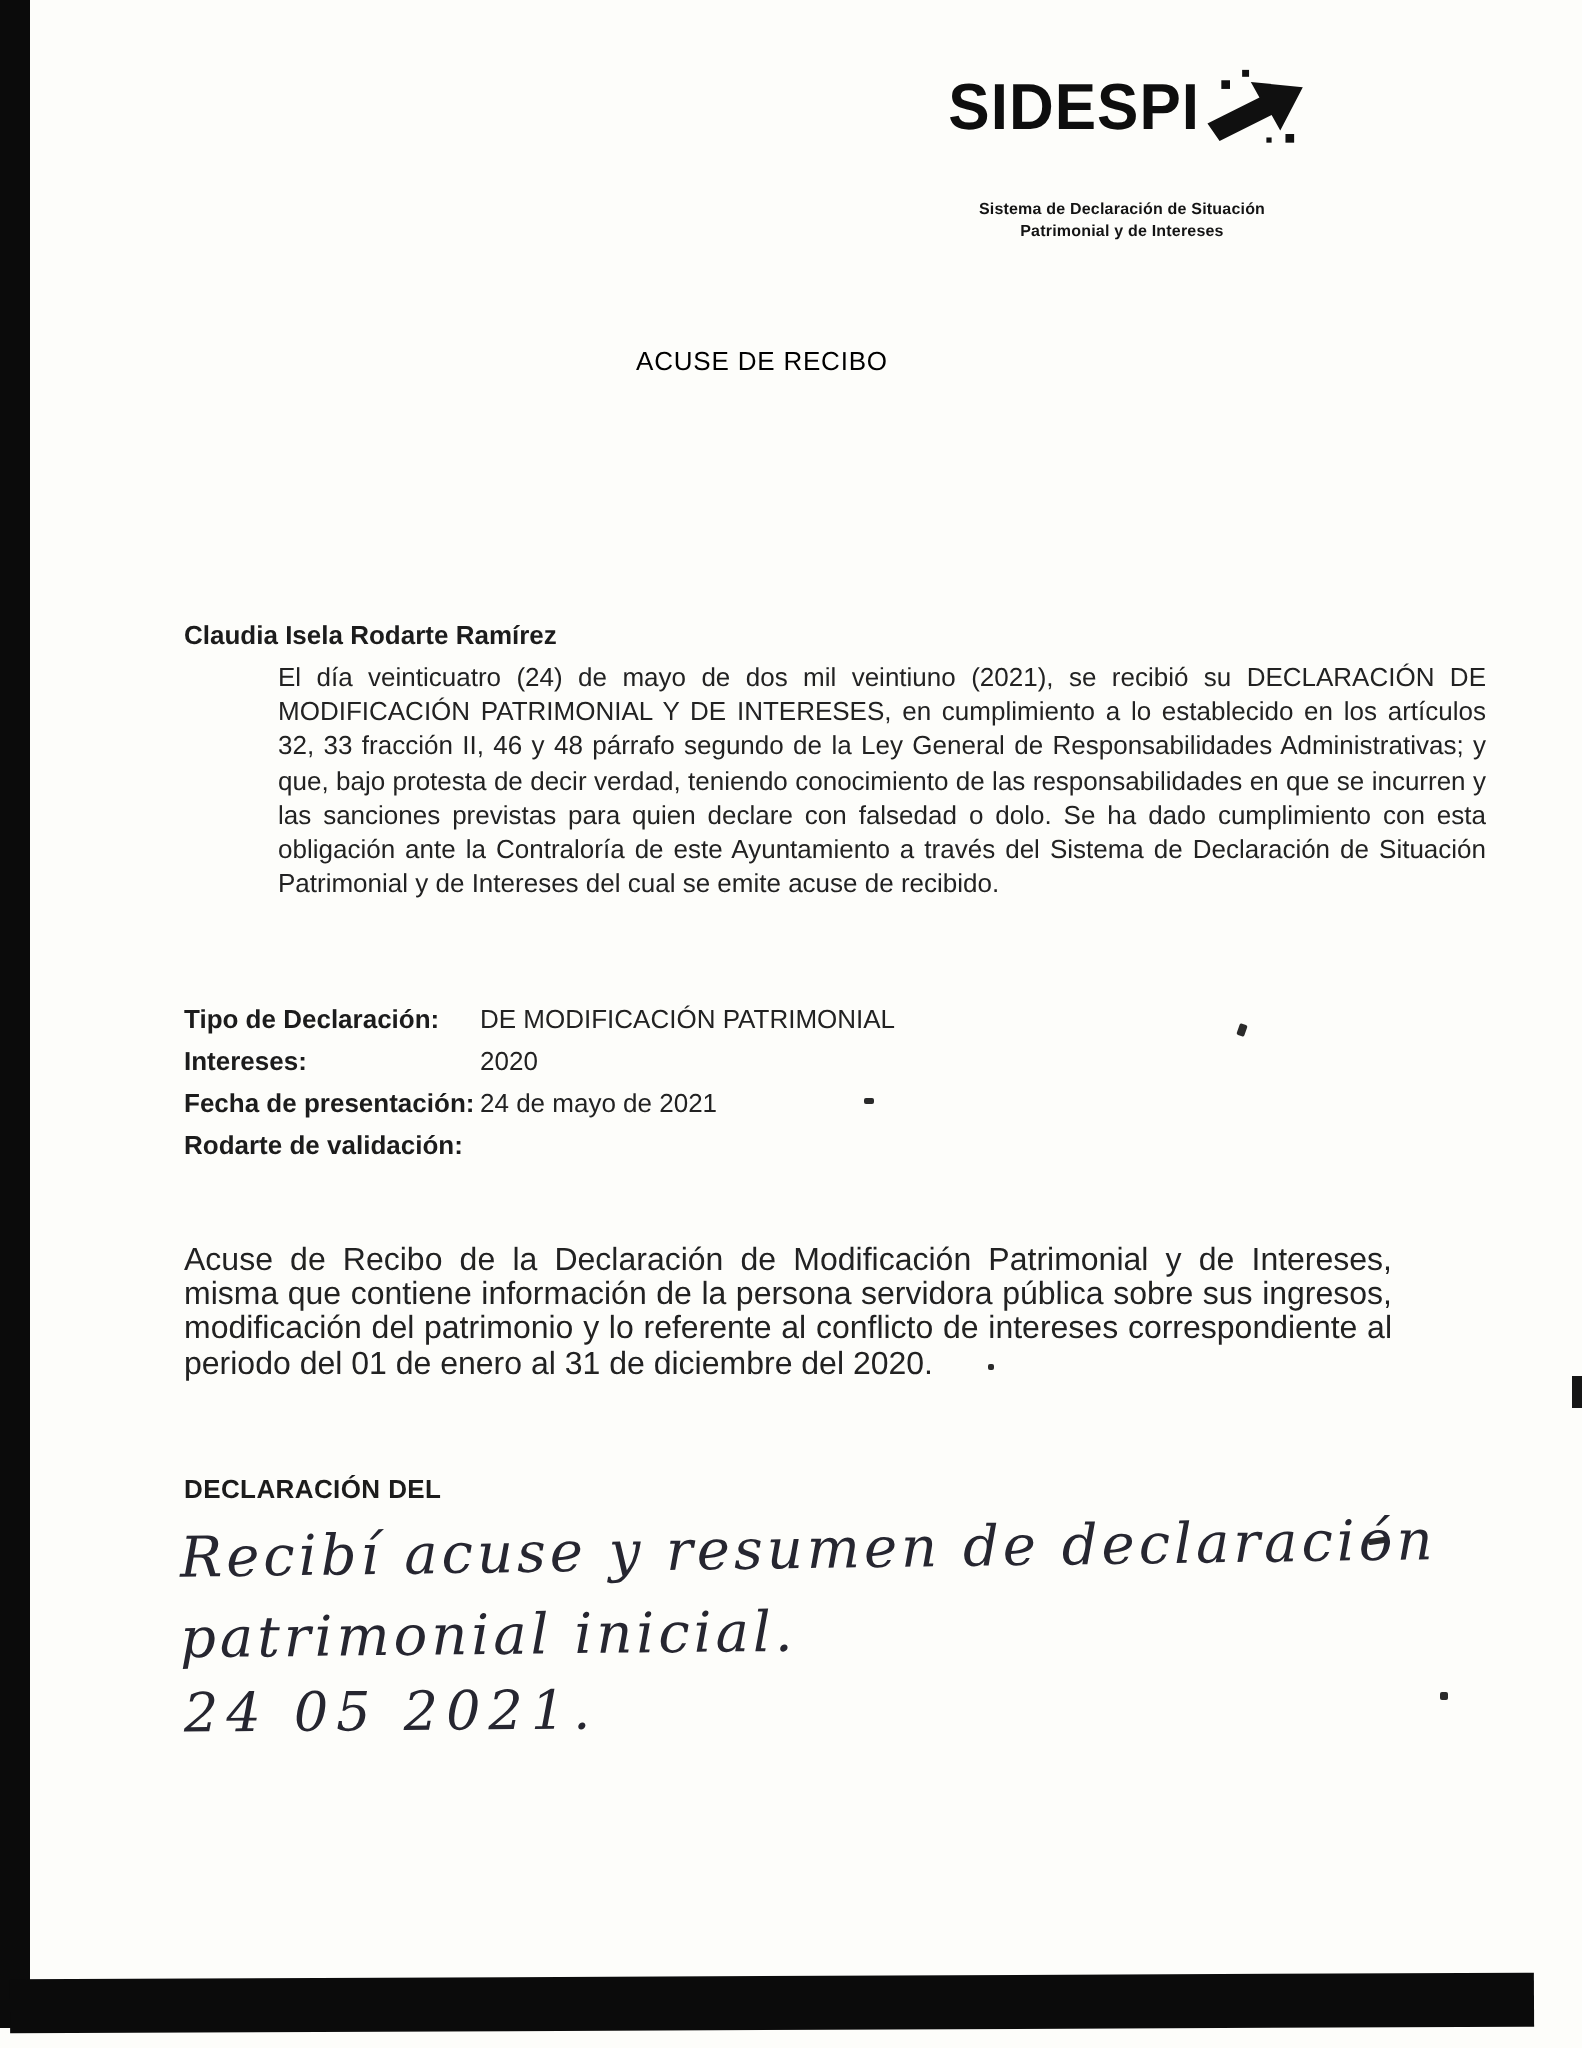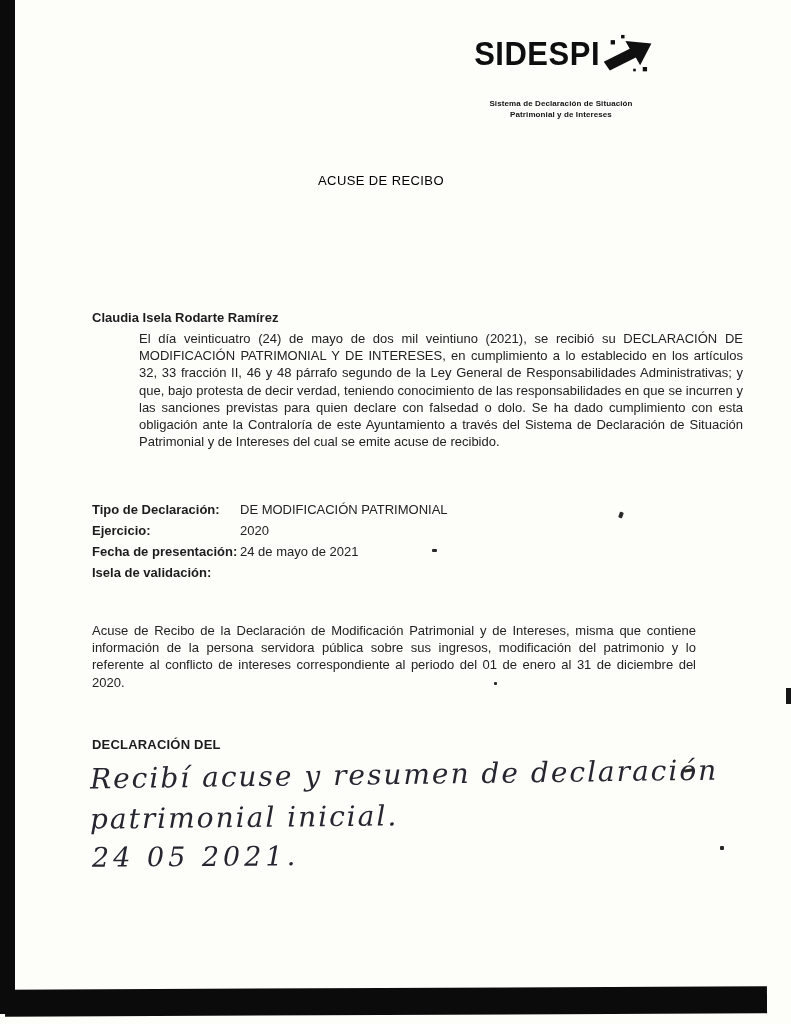--- a/index.html
+++ b/index.html
@@ -78,21 +78,21 @@
   }
   .fields {
     position: absolute; top: 496px; left: 92px; width: 604px;
     font-size: 13px;
   }
   .field-row { display: flex; align-items: flex-end; height: 21px; }
   .field-label { width: 148px; font-weight: 700; flex-shrink: 0; }
   .field-value { color: #222; }
   .summary-par {
     position: absolute; top: 622px; left: 92px; width: 604px;
-    font-size: 13px; line-height: 17.2px;
+    font-size: 16px; line-height: 17.2px;
     text-align: justify; color: #222;
   }
   .sign-heading {
     position: absolute; top: 737px; left: 92px;
     font-size: 13px; font-weight: 700; letter-spacing: 0.2px;
   }
 
   
   .hand {
     position: absolute;
@@ -146,29 +146,29 @@
   <div class="recipient">Claudia Isela Rodarte Ramírez</div>
 
   <div class="body-par">El día veinticuatro (24) de mayo de dos mil veintiuno (2021), se recibió su DECLARACIÓN DE MODIFICACIÓN PATRIMONIAL Y DE INTERESES, en cumplimiento a lo establecido en los artículos 32, 33 fracción II, 46 y 48 párrafo segundo de la Ley General de Responsabilidades Administrativas; y que, bajo protesta de decir verdad, teniendo conocimiento de las responsabilidades en que se incurren y las sanciones previstas para quien declare con falsedad o dolo. Se ha dado cumplimiento con esta obligación ante la Contraloría de este Ayuntamiento a través del Sistema de Declaración de Situación Patrimonial y de Intereses del cual se emite acuse de recibido.</div>
 
   <div class="fields">
     <div class="field-row">
       <span class="field-label">Tipo de Declaración:</span>
       <span class="field-value">DE MODIFICACIÓN PATRIMONIAL</span>
     </div>
     <div class="field-row">
-      <span class="field-label">Ejercicio:</span>
+      <span class="field-label">Intereses:</span>
       <span class="field-value">2020</span>
     </div>
     <div class="field-row">
       <span class="field-label">Fecha de presentación:</span>
       <span class="field-value">24 de mayo de 2021</span>
     </div>
     <div class="field-row">
-      <span class="field-label">Isela de validación:</span>
+      <span class="field-label">Rodarte de validación:</span>
       <span class="field-value"></span>
     </div>
   </div>
 
   <div class="summary-par">Acuse de Recibo de la Declaración de Modificación Patrimonial y de Intereses, misma que contiene información de la persona servidora pública sobre sus ingresos, modificación del patrimonio y lo referente al conflicto de intereses correspondiente al periodo del 01 de enero al 31 de diciembre del 2020.</div>
 
   <div class="sign-heading">DECLARACIÓN DEL</div>
 
   <div class="hand hand-1">Recibí acuse y resumen de declaración</div>
   <div class="hand hand-2">patrimonial inicial.</div>

